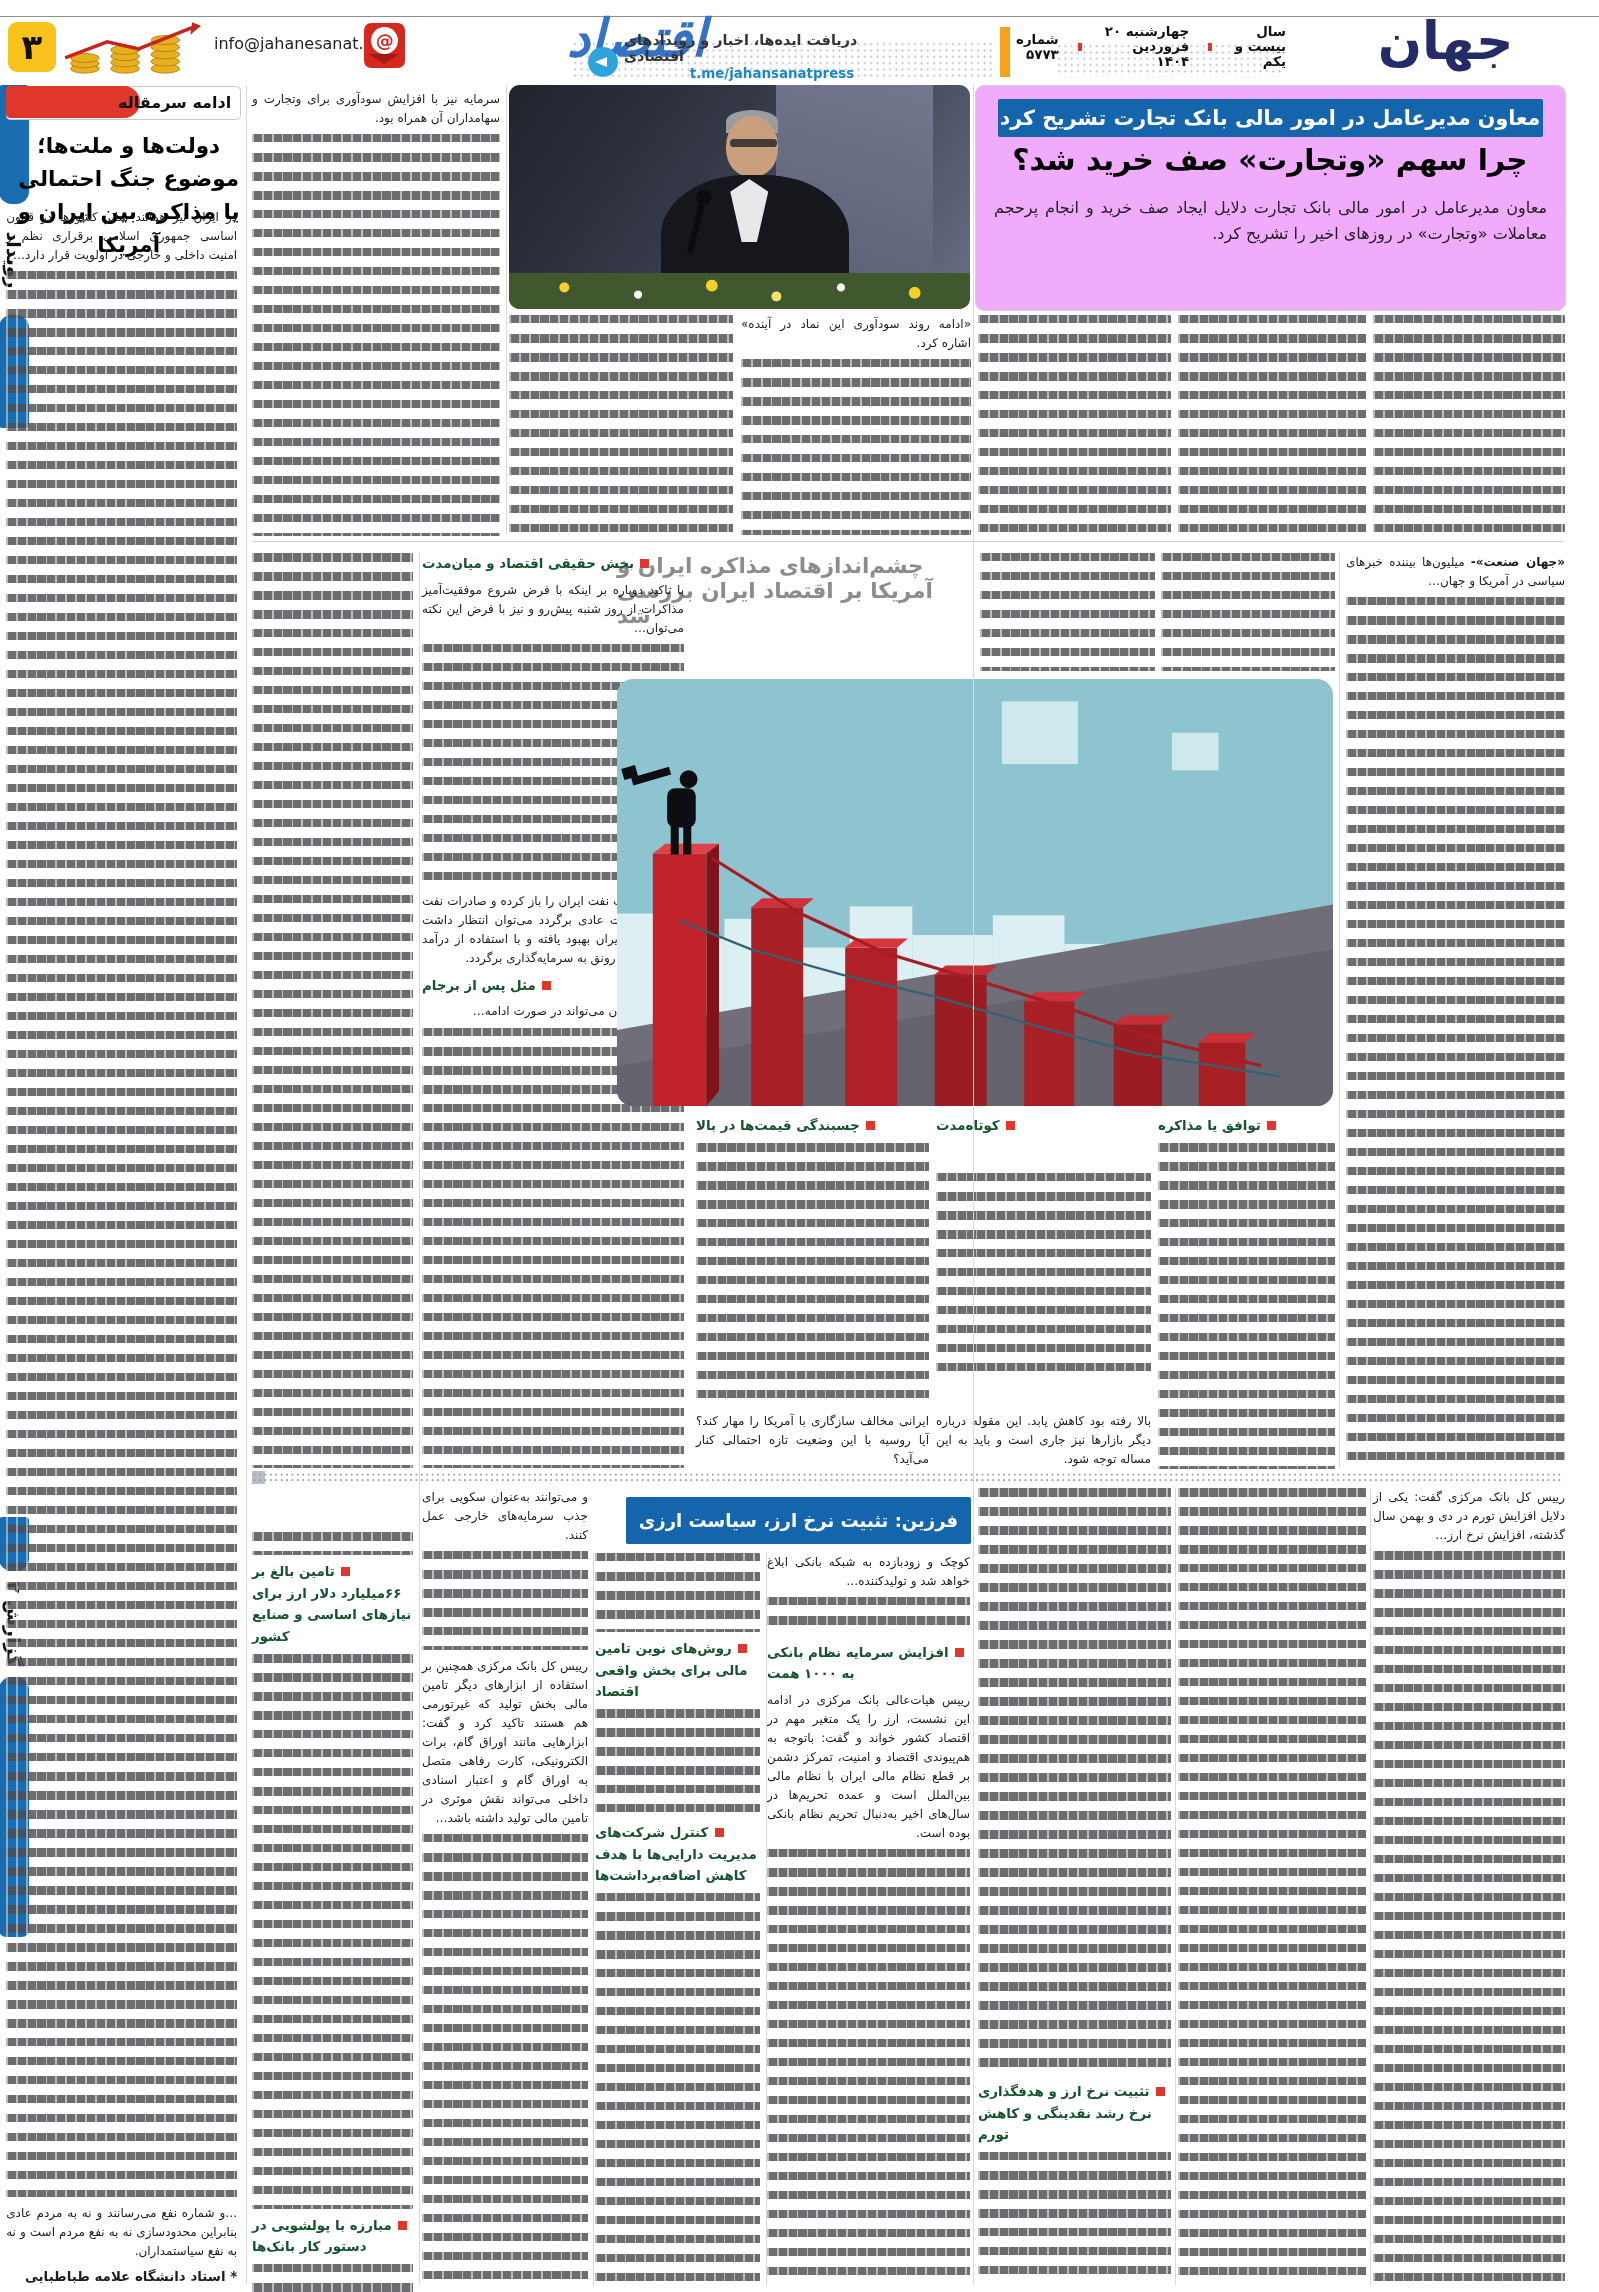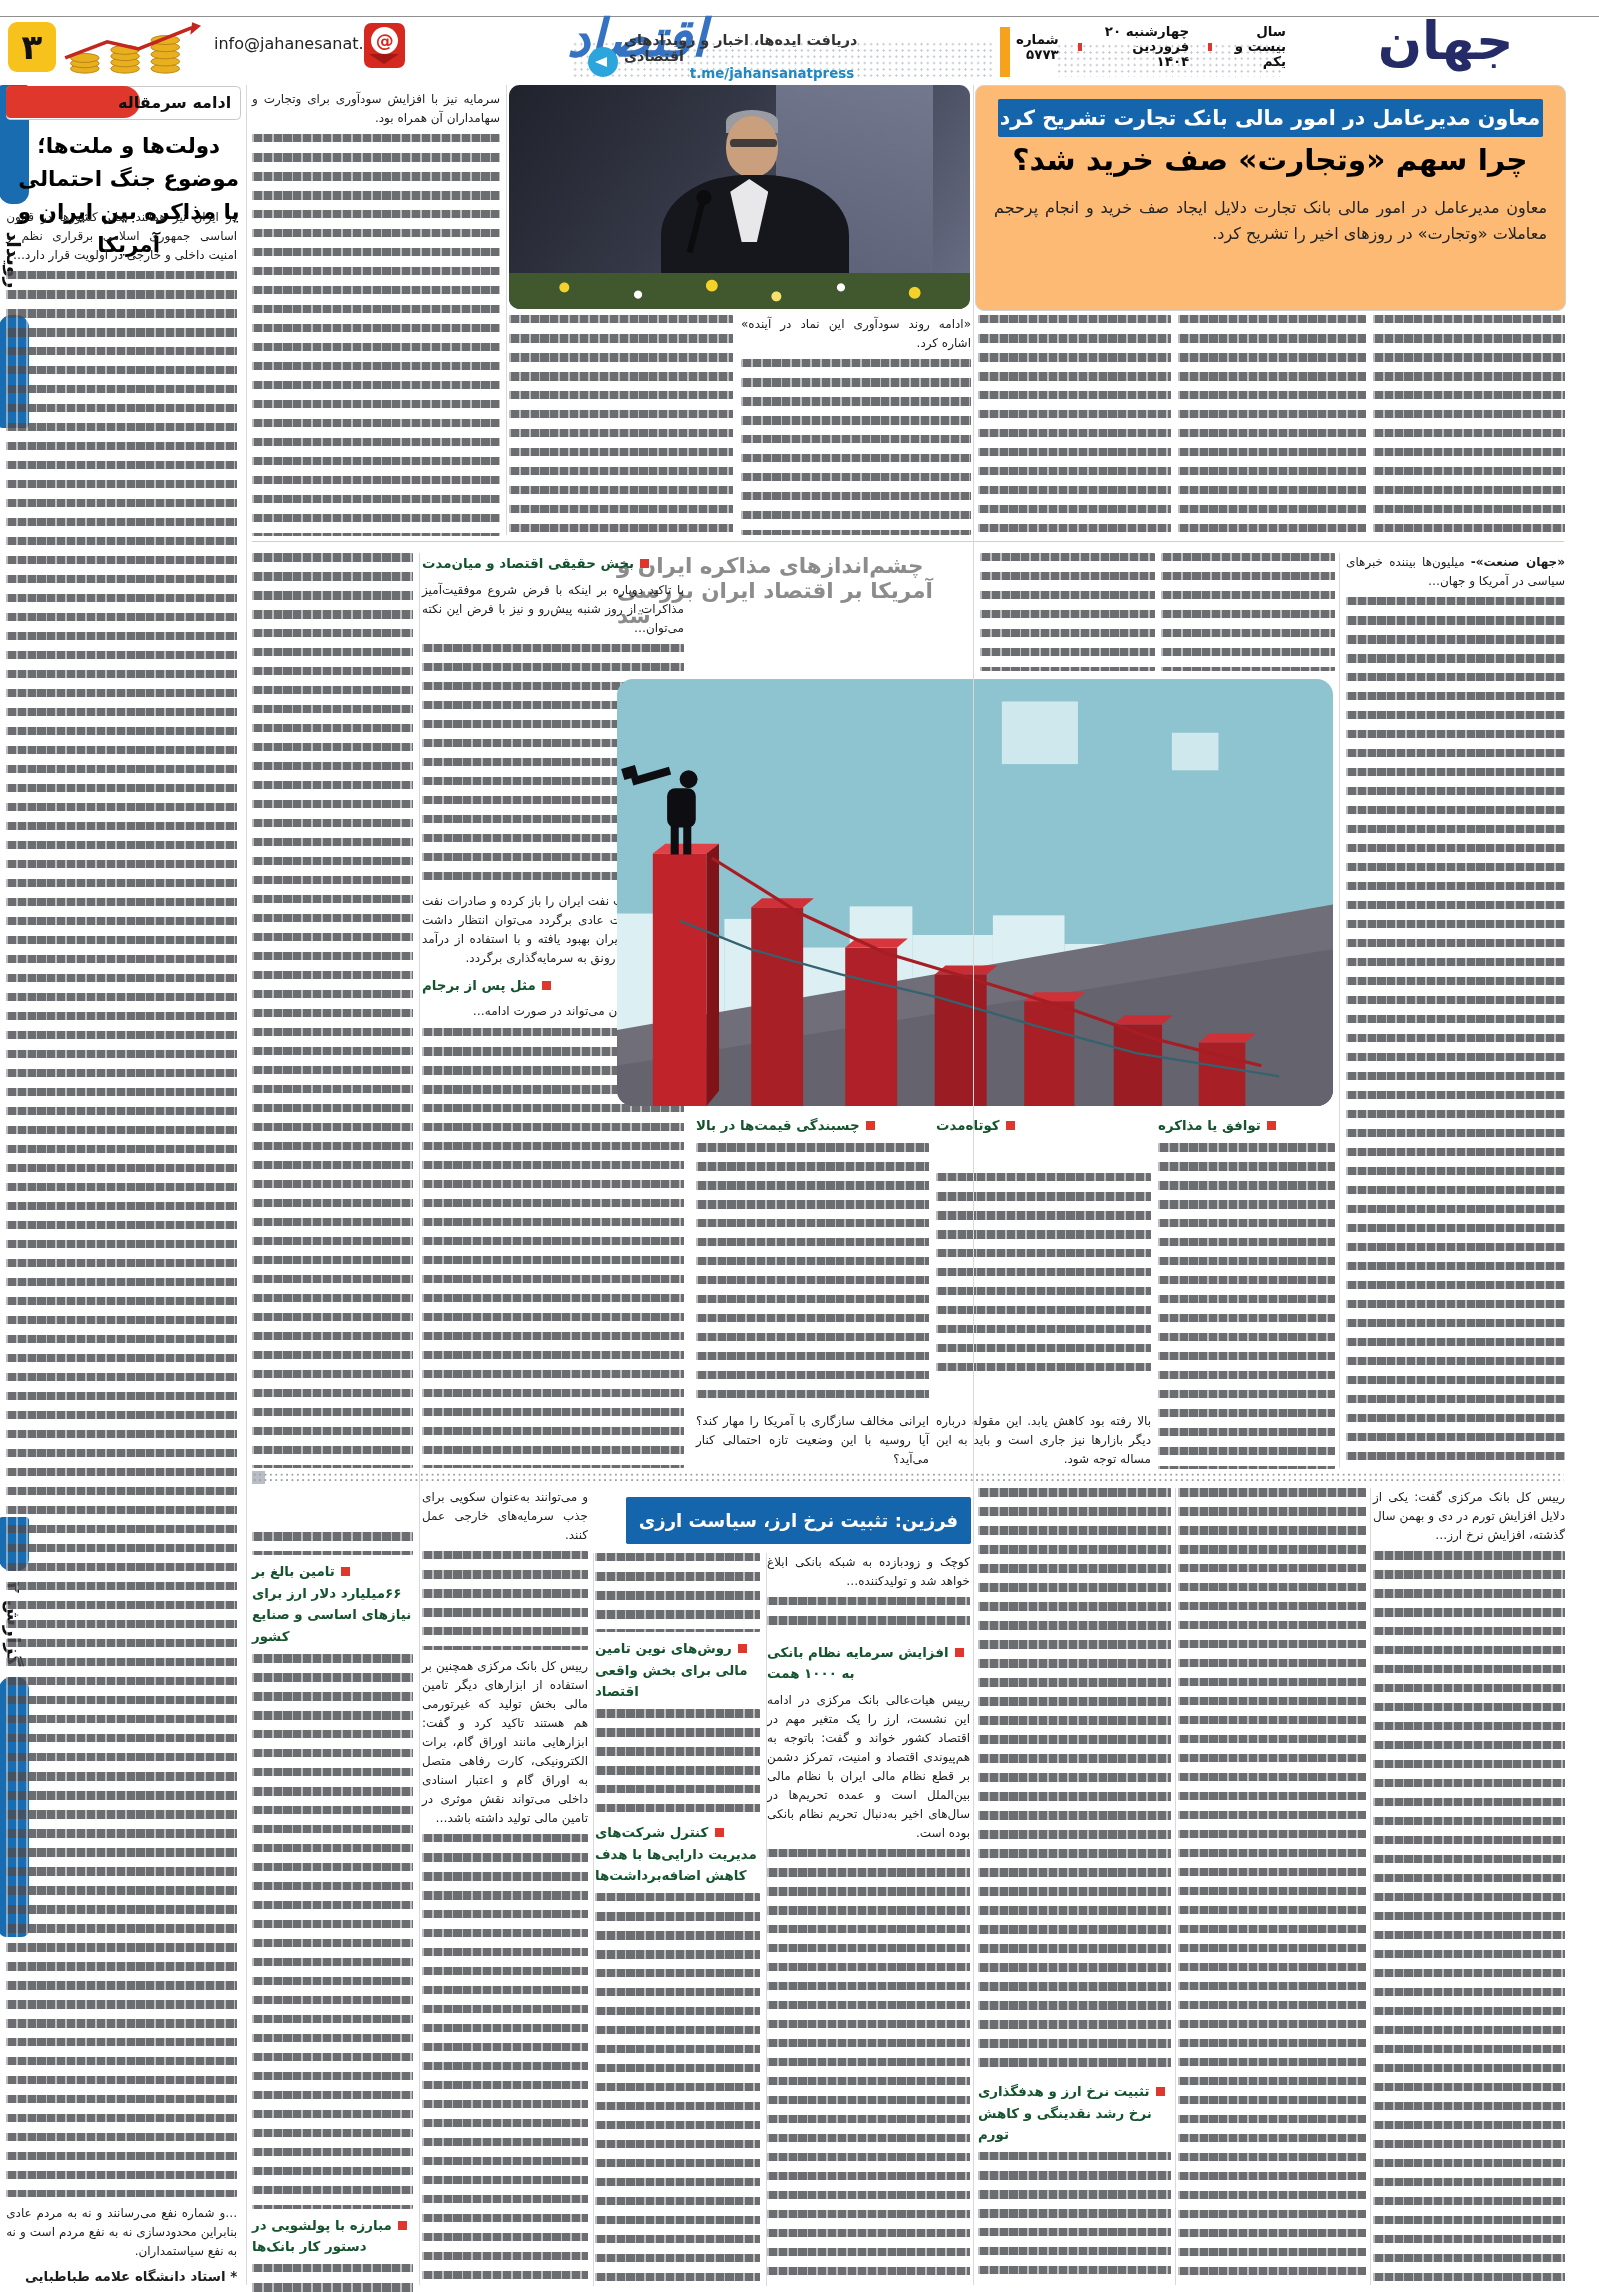--- a/index.html
+++ b/index.html
@@ -39,21 +39,21 @@
        text-align:justify;color:#1d1d1d;}
   .greek{flex:1 1 auto;min-height:18px;border-radius:0.9px;opacity:.82;
      background:
        repeating-linear-gradient(90deg,rgba(255,255,255,.55) 0 1.8px,transparent 1.8px 9.9px),
        repeating-linear-gradient(180deg,#4c4e53 0 8.5px,transparent 8.5px 19px);}
   .snip{margin:0;}
   .sub{font-weight:bold;font-size:13.4px;color:#14532d;line-height:21.5px;text-align:left;}
   .sub:before{content:"";display:inline-block;width:9px;height:9px;background:#e0372c;margin-left:6.3px;}
   .vr{position:absolute;width:0.9px;background:#d9d9d9;}
   
-  .graybox{position:absolute;left:976px;top:85px;width:589px;height:224px;background:#fdba74;
+  .graybox{position:absolute;left:976px;top:85px;width:589px;height:224px;background:#f0abfc;
            border:0.9px solid #d2d2d2;border-radius:9px;}
   .kickerbar{position:absolute;left:21.5px;top:12.5px;width:545px;height:38px;background:#1565ac;color:#fff;
              font-size:20.6px;font-weight:bold;text-align:center;line-height:38px;border-radius:1.8px;}
   .stockhead{position:absolute;left:21.5px;top:57px;width:545px;font-size:29.6px;font-weight:900;color:#000;
              text-align:center;}
   .stocklead{position:absolute;left:18px;top:109px;width:553px;font-size:16px;line-height:26px;
              text-align:justify;color:#222;}
   
   .photo{position:absolute;left:510px;top:85px;width:461px;height:224px;border-radius:10.7px;overflow:hidden;
          background:linear-gradient(125deg,#20222c 0%,#343745 40%,#4c5063 70%,#6a7087 100%);}

